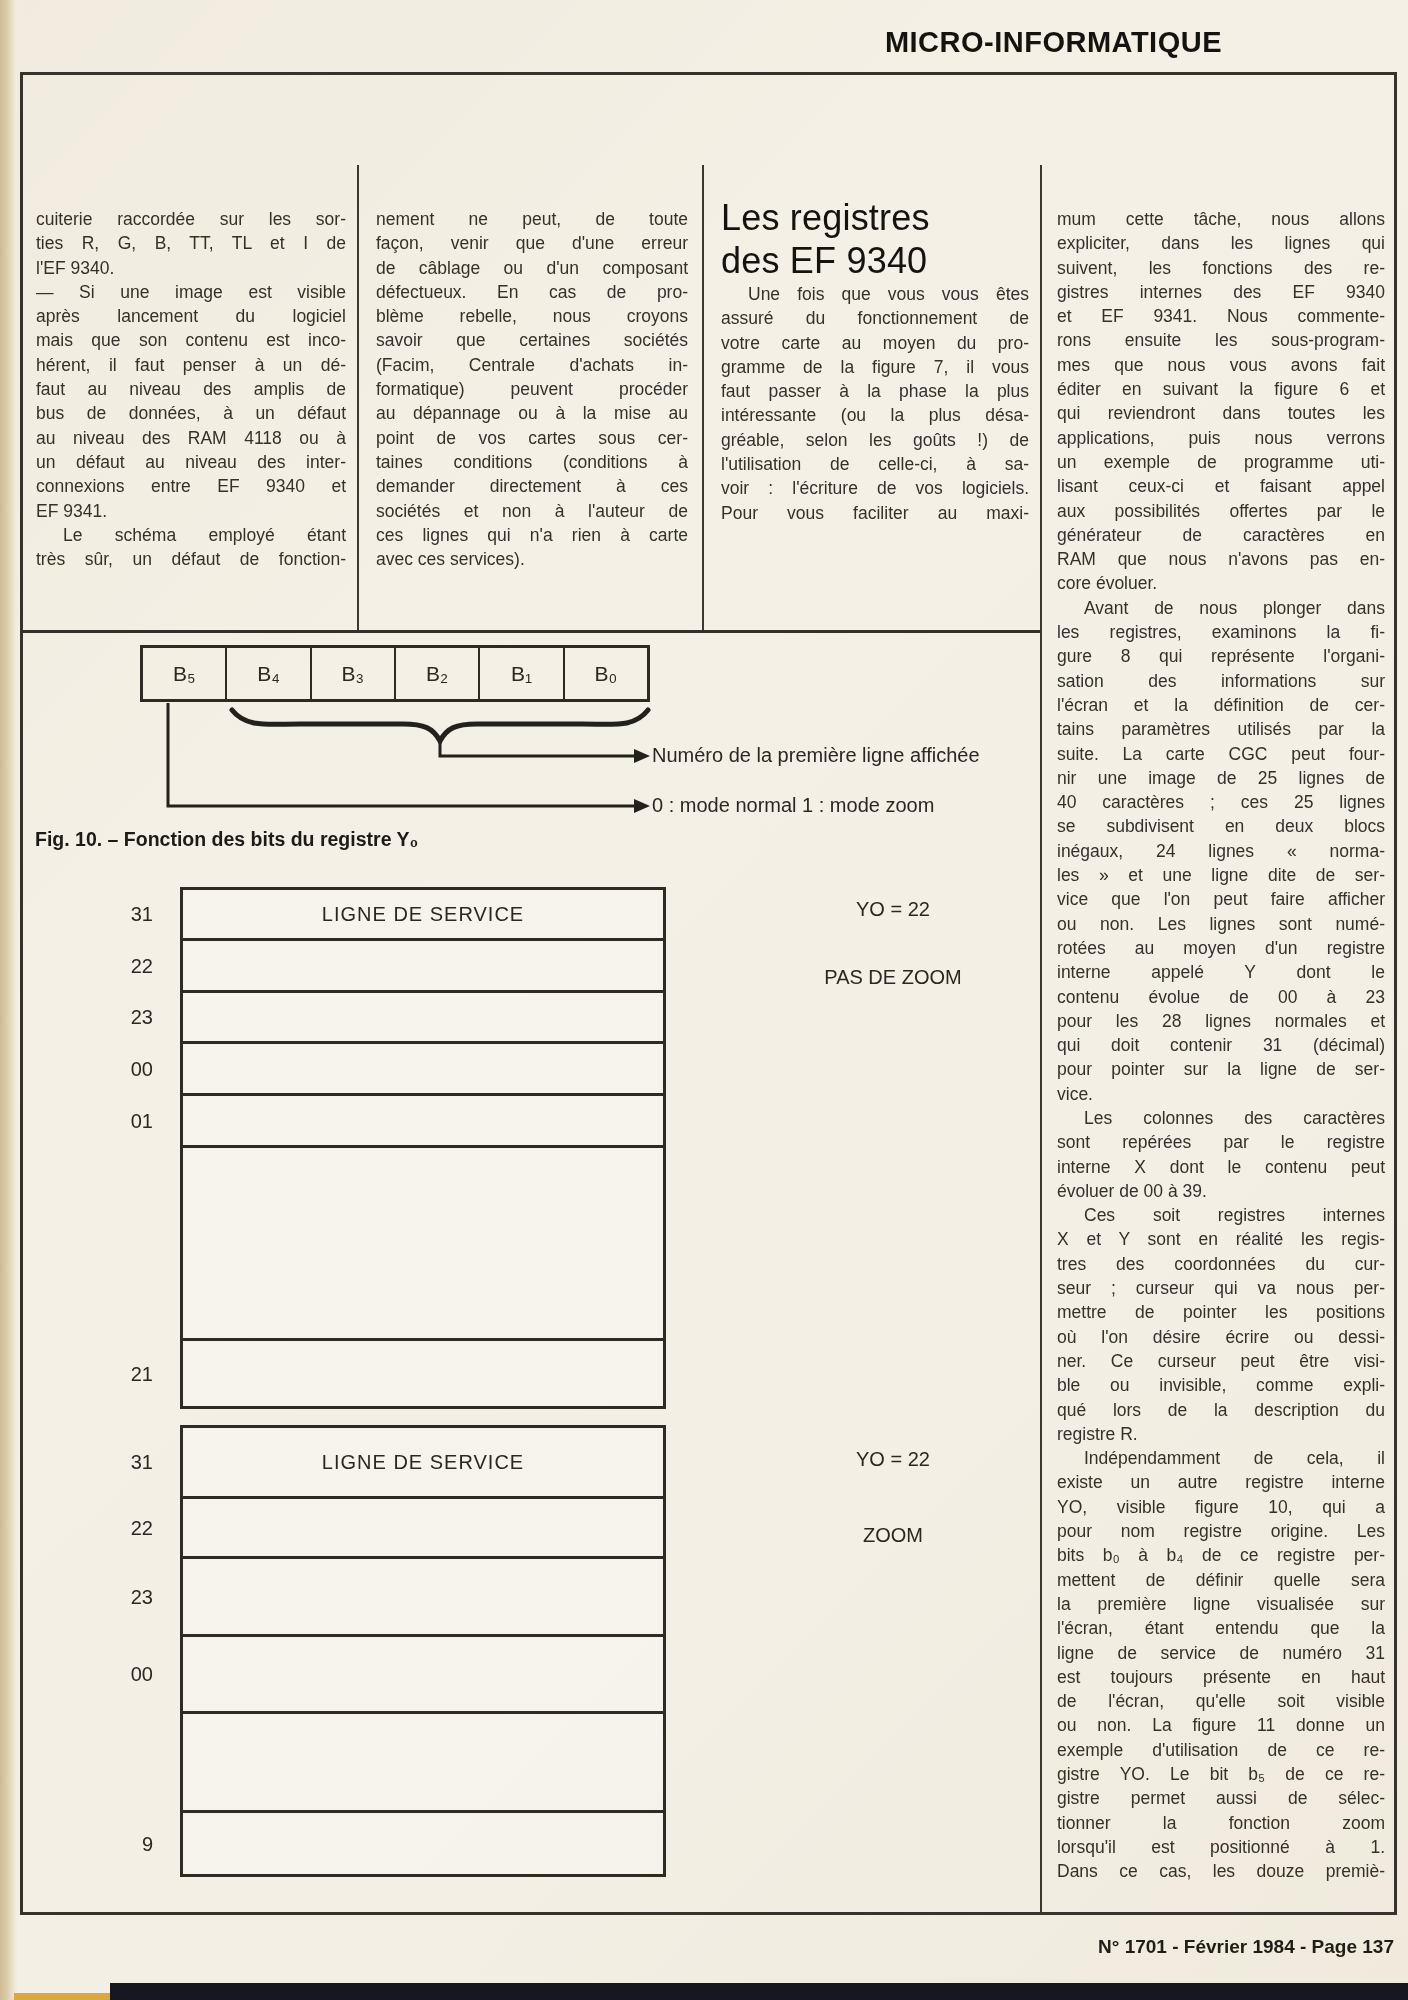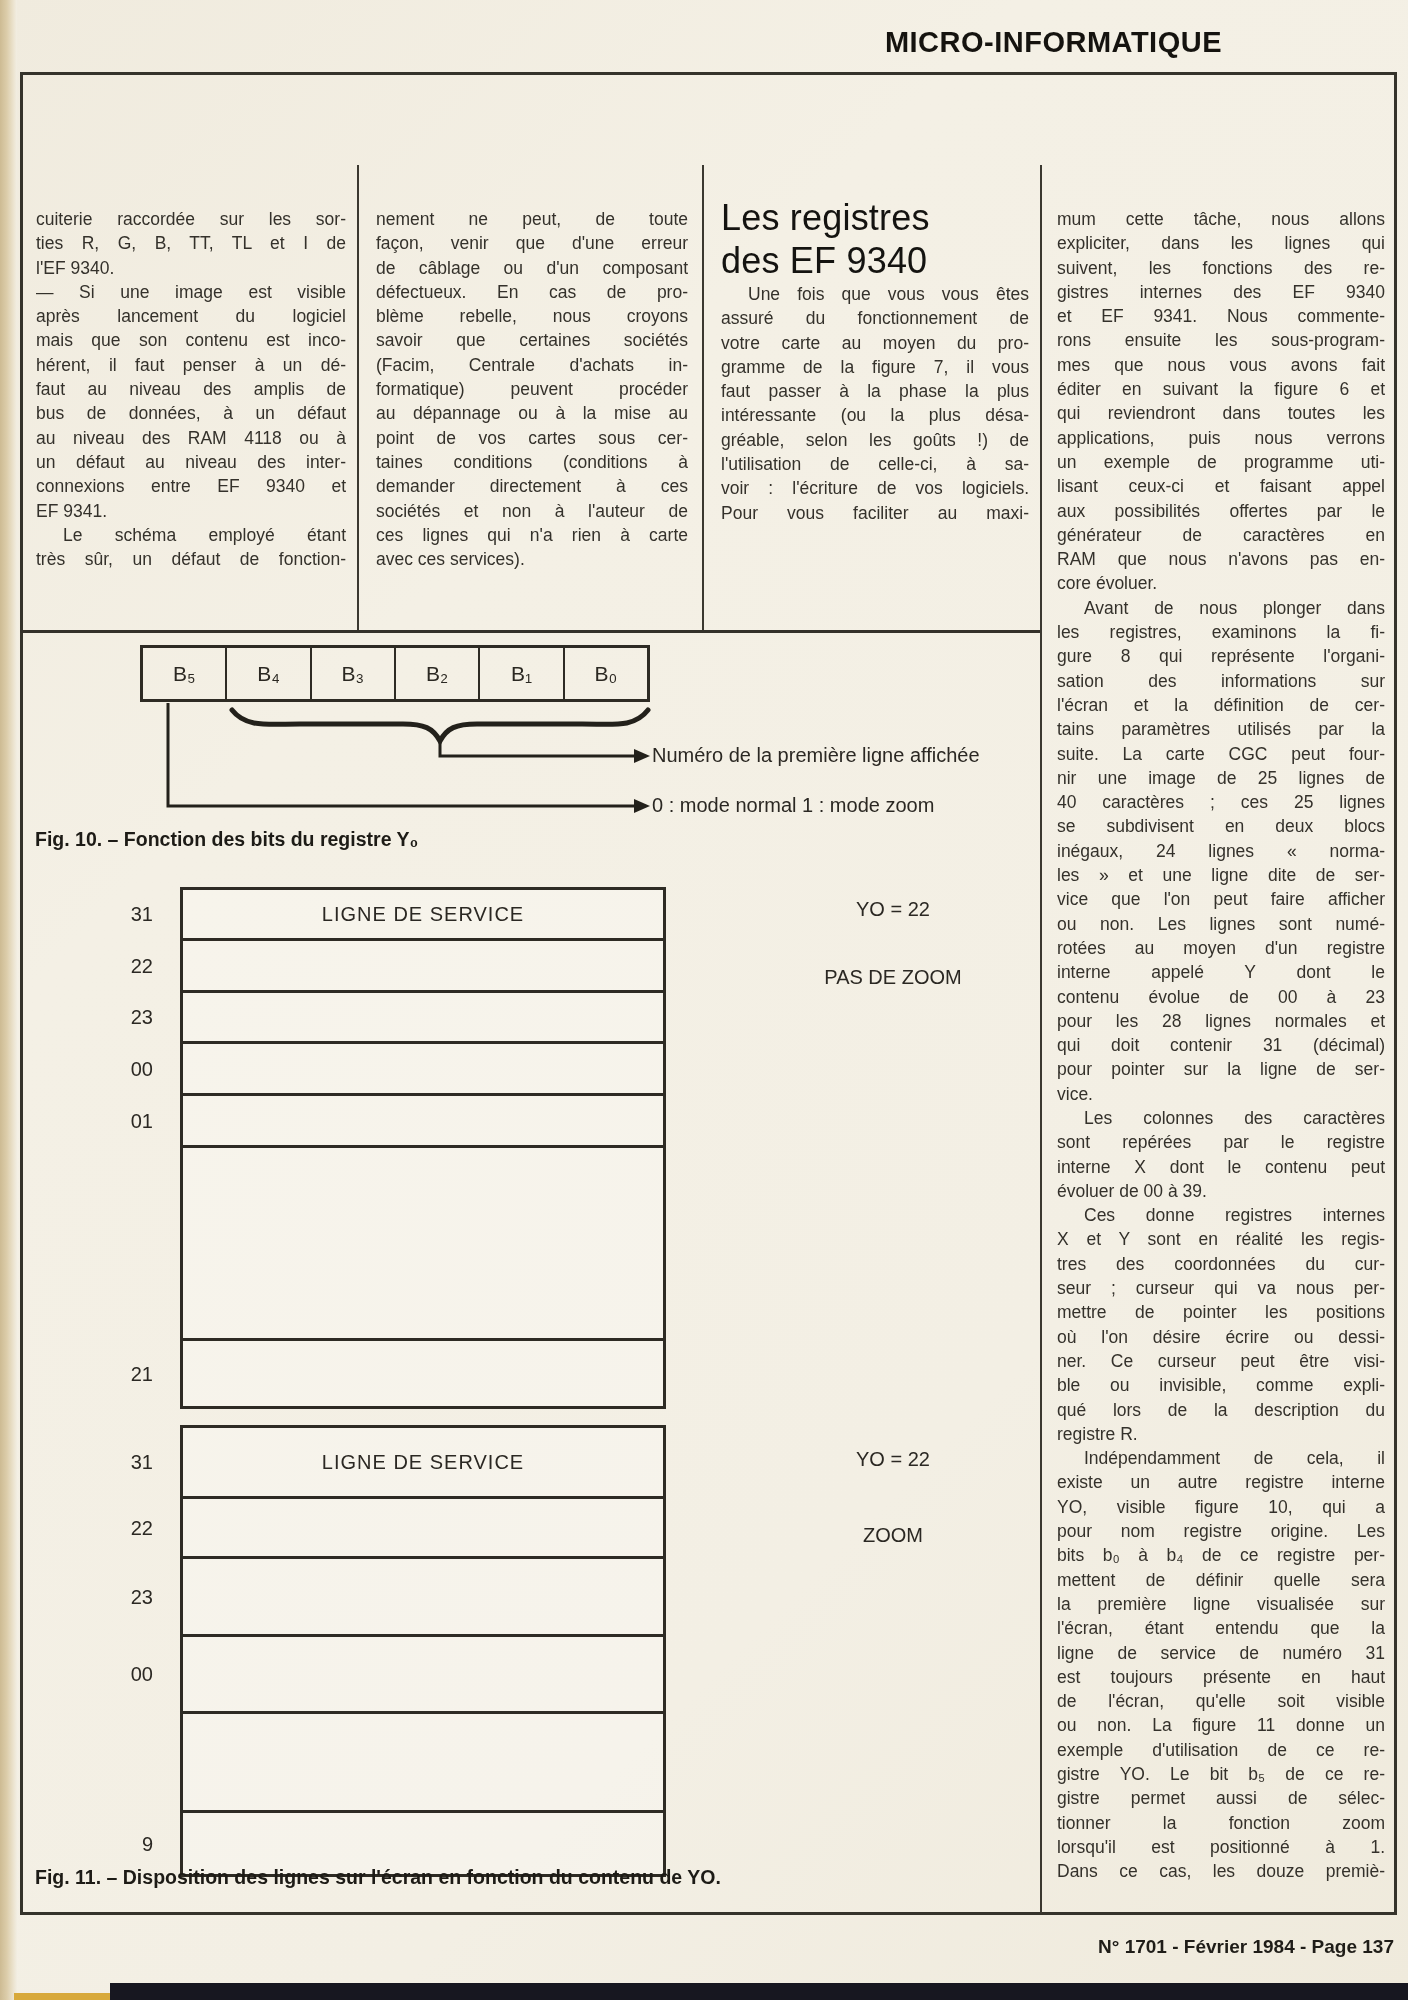--- a/index.html
+++ b/index.html
@@ -192,21 +192,21 @@
       <div class="tl just">interne appelé Y dont le</div>
       <div class="tl just">contenu évolue de 00 à 23</div>
       <div class="tl just">pour les 28 lignes normales et</div>
       <div class="tl just">qui doit contenir 31 (décimal)</div>
       <div class="tl just">pour pointer sur la ligne de ser-</div>
       <div class="tl">vice.</div>
       <div class="tl ind just">Les colonnes des caractères</div>
       <div class="tl just">sont repérées par le registre</div>
       <div class="tl just">interne X dont le contenu peut</div>
       <div class="tl">évoluer de 00 à 39.</div>
-      <div class="tl ind just">Ces donne registres internes</div>
+      <div class="tl ind just">Ces soit registres internes</div>
       <div class="tl just">X et Y sont en réalité les regis-</div>
       <div class="tl just">tres des coordonnées du cur-</div>
       <div class="tl just">seur ; curseur qui va nous per-</div>
       <div class="tl just">mettre de pointer les positions</div>
       <div class="tl just">où l'on désire écrire ou dessi-</div>
       <div class="tl just">ner. Ce curseur peut être visi-</div>
       <div class="tl just">ble ou invisible, comme expli-</div>
       <div class="tl just">qué lors de la description du</div>
       <div class="tl">registre R.</div>
       <div class="tl ind just">Indépendamment de cela, il</div>
@@ -292,18 +292,17 @@
       <div class="trow" style="height: 96px;">
         <div class="tlabel"></div>
       </div>
       <div class="trow" style="height: 61px;">
         <div class="tlabel">9</div>
       </div>
     </div>
   <div class="annot" id="t2yo">YO = 22</div>
   <div class="annot" id="t2mode">ZOOM</div>
 
-  <div class="caption" id="fig11cap">Fig. 11. – Disposition des lignes sur l'écran en fonction du contenu de YO.</div>
 
   <div class="footer">N° 1701 - Février 1984 - Page 137</div>
   <div class="bottomyellow"></div>
   <div class="bottombar"></div>
 </div>
 
 </body></html>

